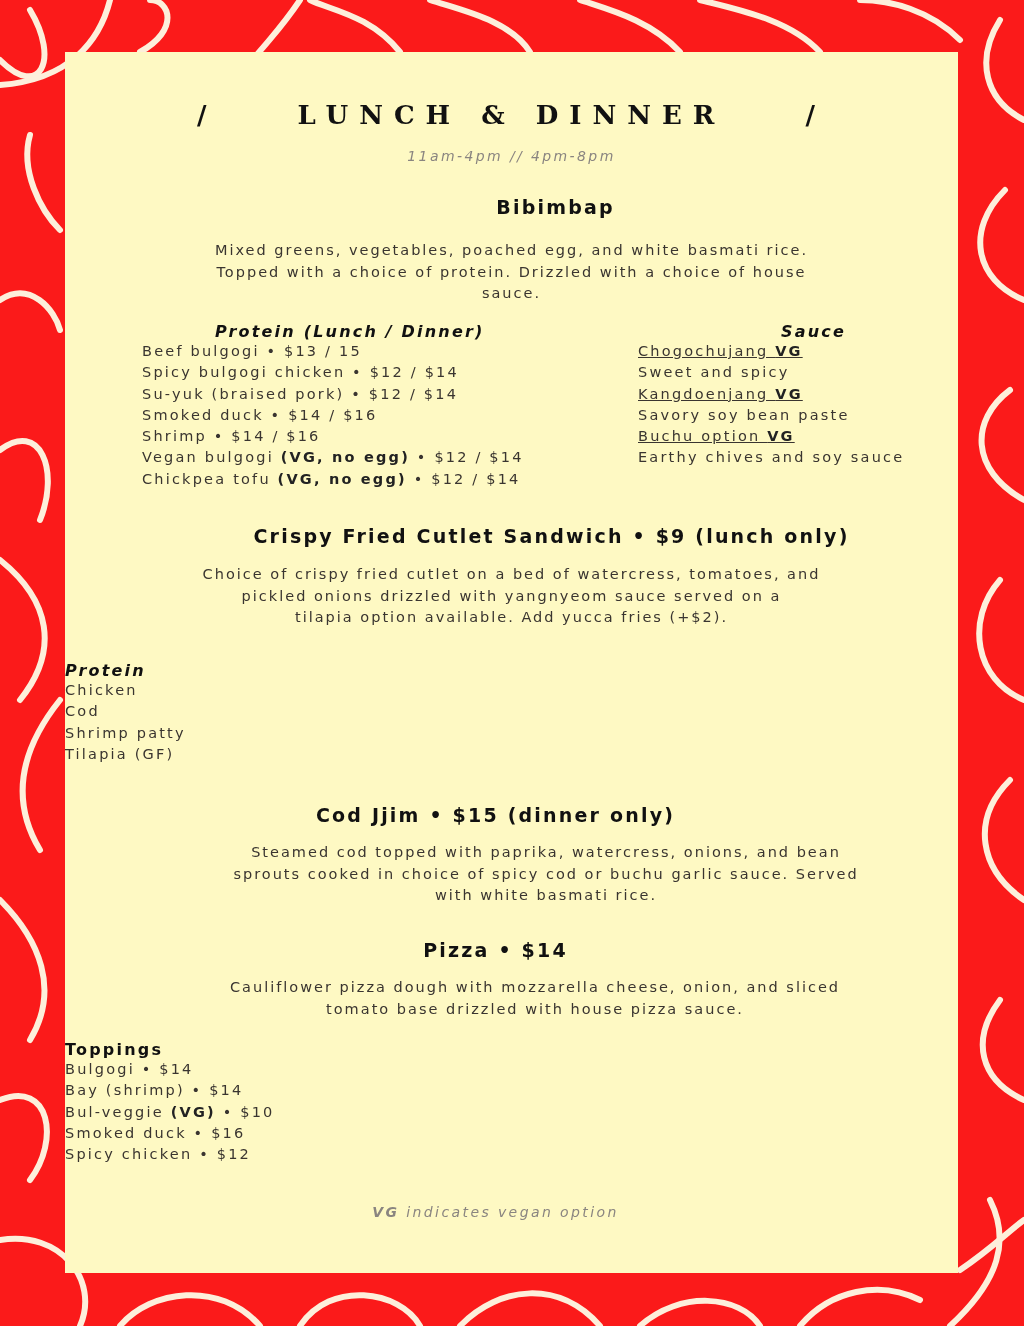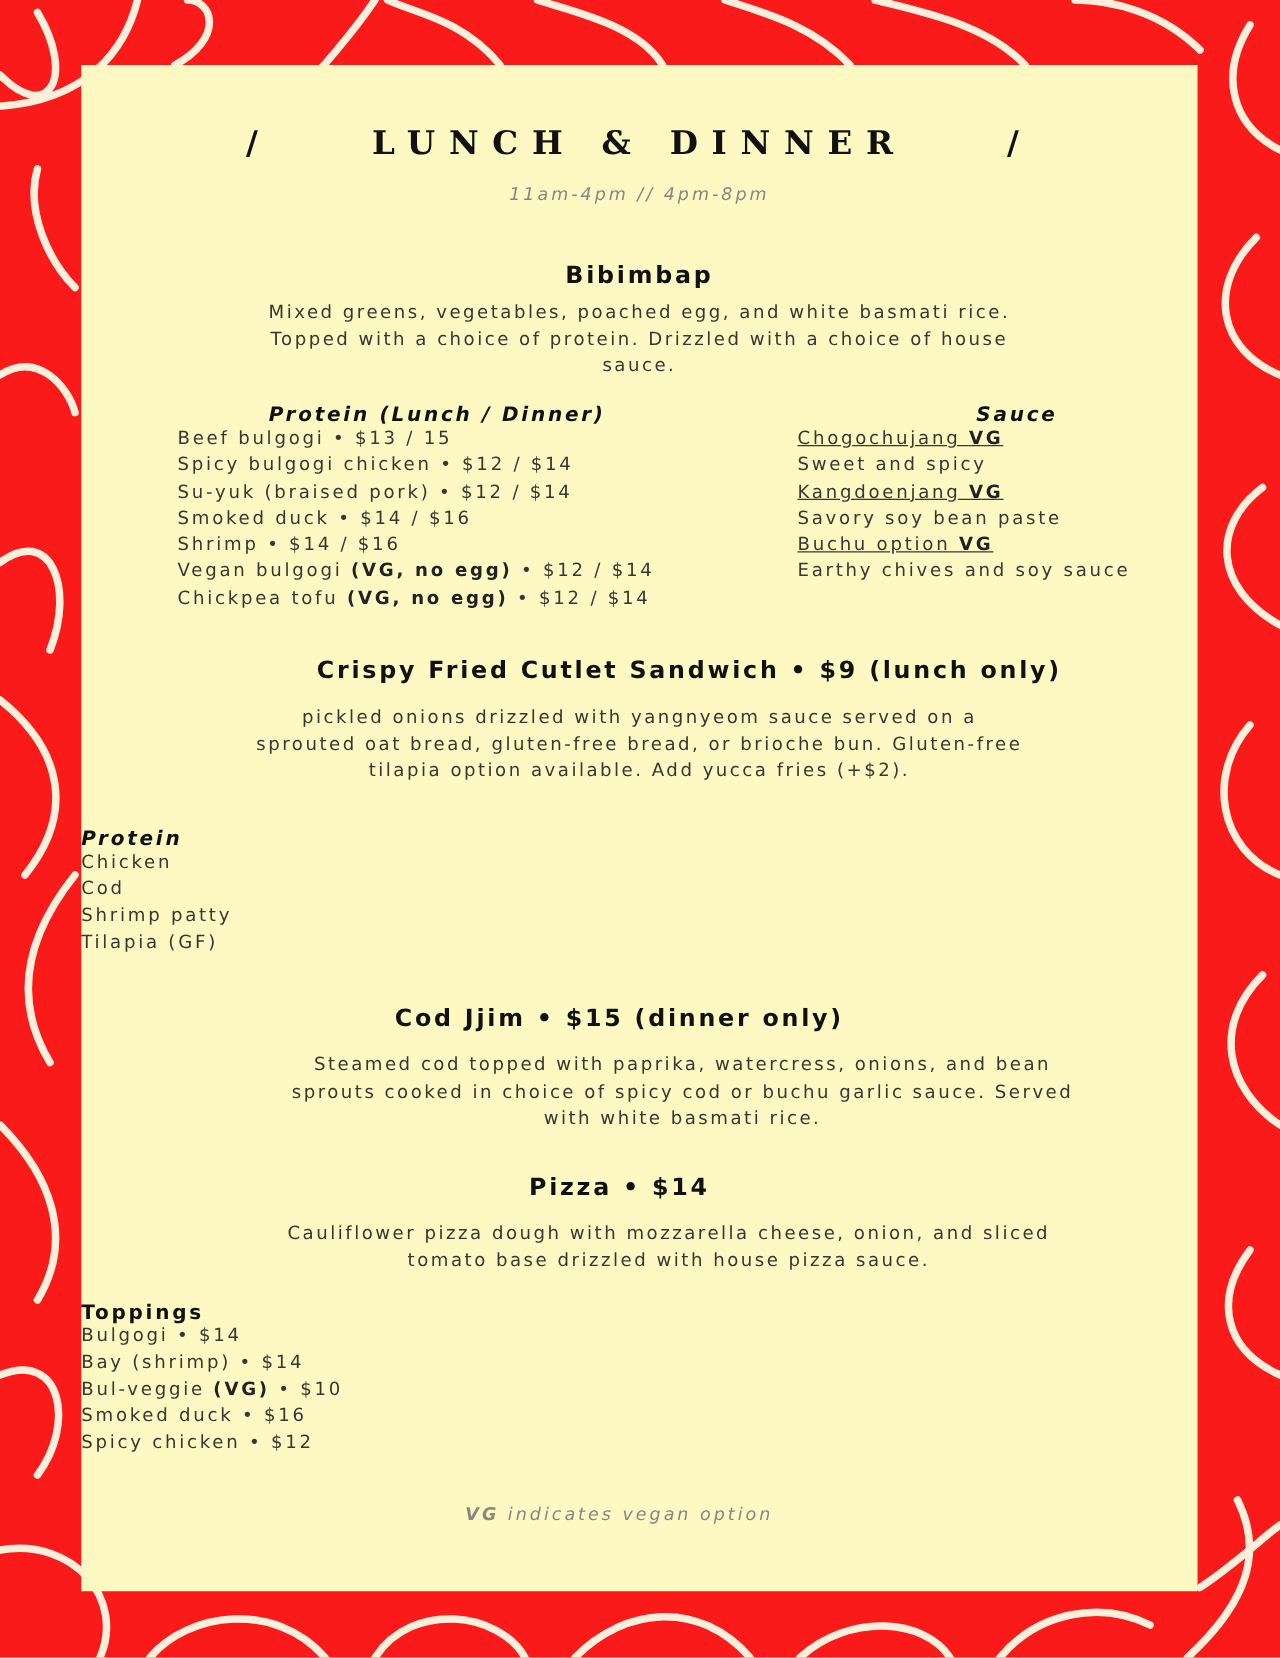--- a/index.html
+++ b/index.html
@@ -80,21 +80,21 @@
   <path d="M530 52 C510 20 460 10 430 0"></path>
   <path d="M400 52 C370 15 330 10 310 0"></path>
   <path d="M140 52 C180 30 170 0 150 0"></path>
 </svg>
 
 <div class="panel">
 
   <div class="abs title">/    LUNCH &amp; DINNER    /</div>
   <div class="abs hours">11am-4pm // 4pm-8pm</div>
 
-  <div class="abs heading" style="top:157px;">Bibimbap</div>
+  <div class="abs heading" style="top:144px;padding-left:44px;">Bibimbap</div>
   <div class="abs desc" style="left:130px; width:633px; top:188px;">Mixed greens, vegetables, poached egg, and white basmati rice. Topped with a choice of protein. Drizzled with a choice of house sauce.</div>
 
   <div class="abs sub" style="left:150px; top:270px;">Protein (Lunch / Dinner)</div>
   <div class="abs list" style="left:77px; top:289px;">
     <div><span>Beef bulgogi</span><span> • $13 / 15</span></div>
     <div><span>Spicy bulgogi chicken</span><span> • $12 / $14</span></div>
     <div><span>Su-yuk (braised pork)</span><span> • $12 / $14</span></div>
     <div><span>Smoked duck</span><span> • $14 / $16</span></div>
     <div><span>Shrimp</span><span> • $14 / $16</span></div>
     <div><span>Vegan bulgogi </span><span class="b">(VG, no egg)</span><span> • $12 / $14</span></div>
@@ -106,22 +106,22 @@
     <div class="u"><span>Chogochujang </span><span class="b">VG</span></div>
     <div>Sweet and spicy</div>
     <div class="u"><span>Kangdoenjang </span><span class="b">VG</span></div>
     <div>Savory soy bean paste</div>
     <div class="u"><span>Buchu option </span><span class="b">VG</span></div>
     <div>Earthy chives and soy sauce</div>
   </div>
 
   <div class="abs heading" style="top:473px; left:40px; width:893px;">Crispy Fried Cutlet Sandwich • $9 (lunch only)</div>
   <div class="abs desc" style="left:0; width:893px; top:512px;">
+    <div>Choice of crispy fried cutlet on a bed of watercress, tomatoes, and</div>
     <div>pickled onions drizzled with yangnyeom sauce served on a</div>
-    <div>sprouted oat bread, gluten-free bread, or brioche bun. Gluten-free</div>
     <div>tilapia option available. Add yucca fries (+$2).</div>
   </div>
   <div class="abs sub center" style="left:0; width:952px; top:609px;">Protein</div>
   <div class="abs list center" style="left:0; width:952px; top:628px;">
     <div>Chicken</div>
     <div>Cod</div>
     <div>Shrimp patty</div>
     <div>Tilapia (GF)</div>
   </div>
 

